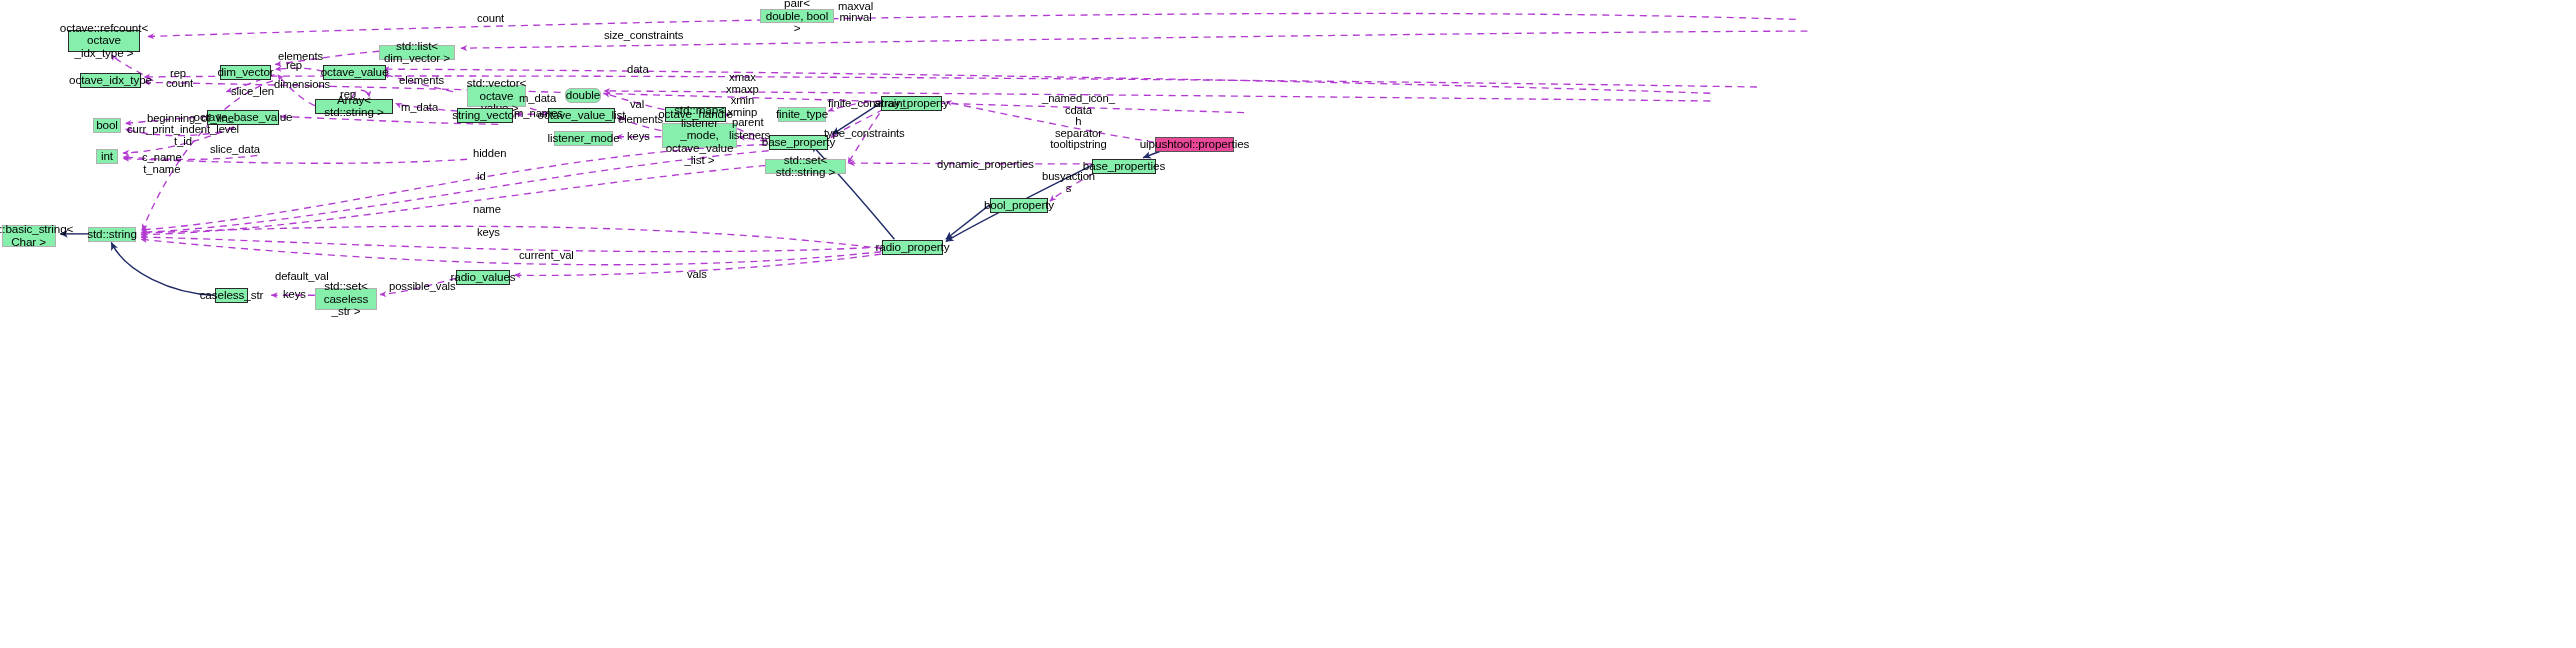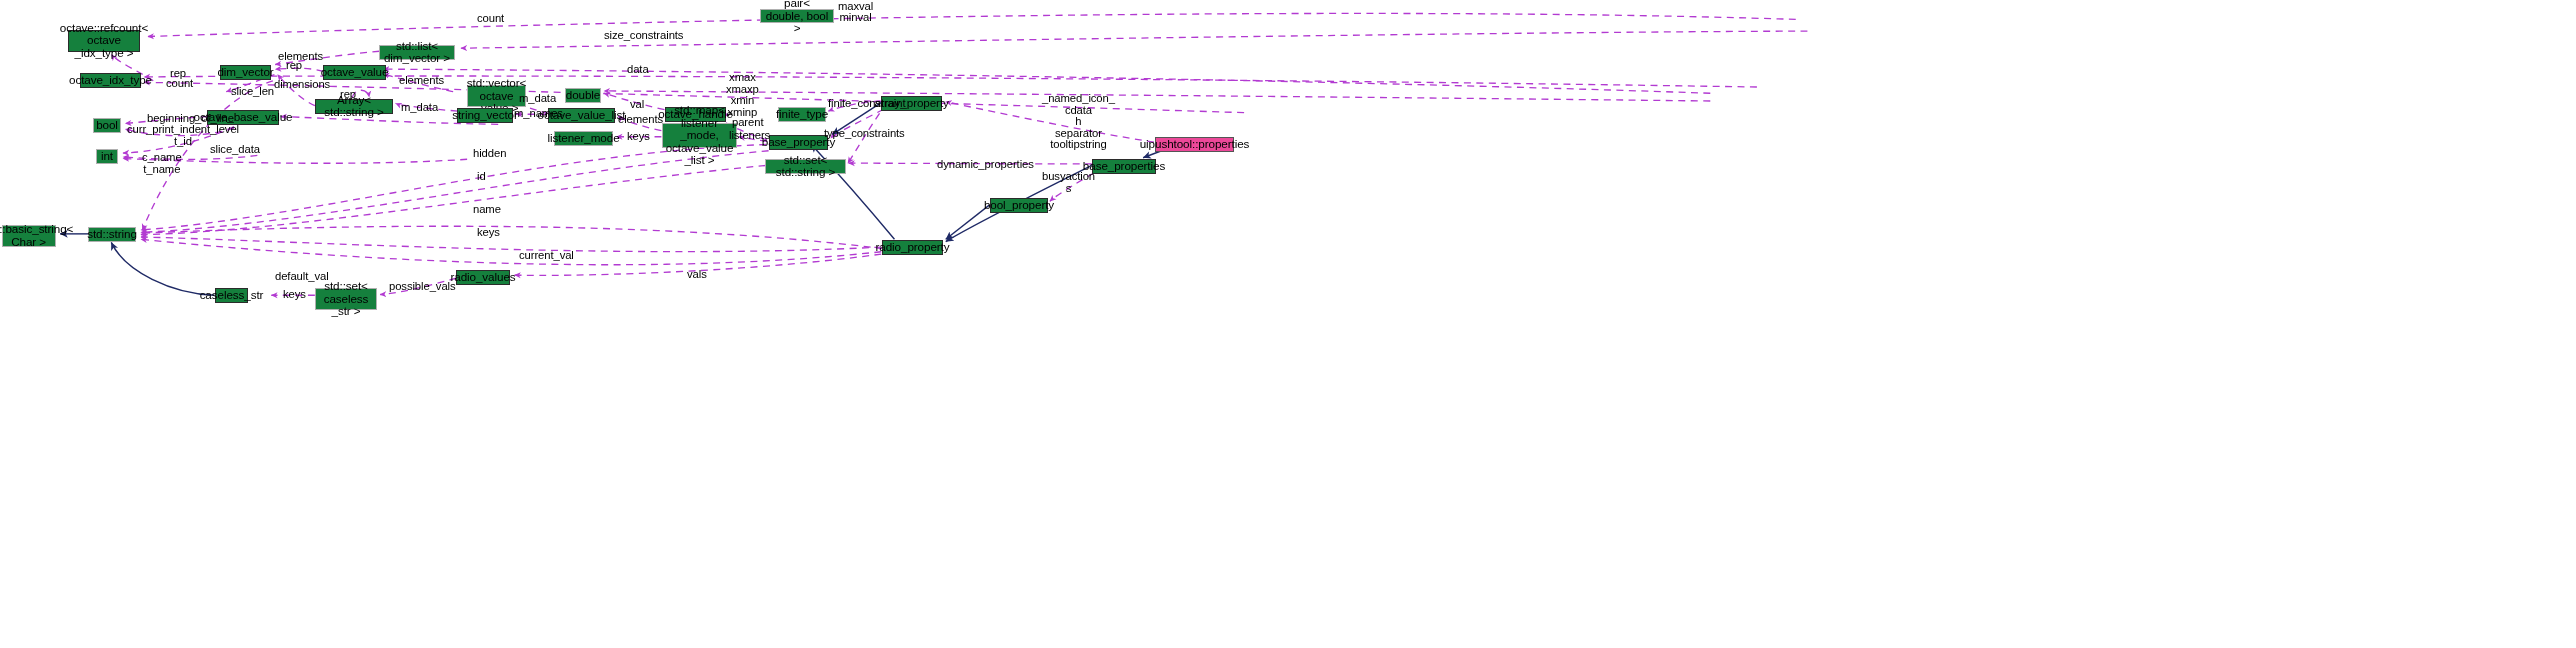--- a/index.html
+++ b/index.html
@@ -22,21 +22,21 @@
     height: 648px;
     pointer-events: none;
   }
   .node {
     position: absolute;
     box-sizing: border-box;
     display: flex;
     align-items: center;
     justify-content: center;
     text-align: center;
-    background: #15803d;
+    background: #86efac;
     color: #000000;
     font-size: 11.7px;
     line-height: 1.08;
     padding: 0.8px 3.1px;
     white-space: pre-line;
     letter-spacing: -0.1px;
   }
   
   .node.solid {
     border: 1.2px solid #2b2b2b;
@@ -199,21 +199,21 @@
       <div class="node light" style="left: 315px; top: 288px; width: 62px; height: 22px;">std::set&lt; caseless
 _str &gt;</div>
       <div class="node solid" style="left: 323px; top: 65px; width: 63px; height: 14.8px;">octave_value</div>
       <div class="node light" style="left: 379px; top: 45px; width: 76px; height: 14.8px;">std::list&lt; dim_vector &gt;</div>
       <div class="node light" style="left: 467px; top: 85px; width: 59px; height: 22px;">std::vector&lt; octave
 _value &gt;</div>
       <div class="node solid" style="left: 457px; top: 108px; width: 56px; height: 14.8px;">string_vector</div>
       <div class="node solid" style="left: 456px; top: 270px; width: 54px; height: 14.8px;">radio_values</div>
       <div class="node solid" style="left: 548px; top: 108px; width: 67px; height: 14.8px;">octave_value_list</div>
       <div class="node light" style="left: 554px; top: 131px; width: 59px; height: 14.8px;">listener_mode</div>
-      <div class="node light" style="left: 565px; top: 88px; width: 36px; height: 14.8px;">double</div>
+      <div class="node light" style="left: 565px; top: 88px; width: 36px; height: 14.8px; border-radius: 6px;">double</div>
       <div class="node solid" style="left: 665px; top: 107px; width: 61px; height: 14.8px;">octave_handle</div>
       <div class="node light" style="left: 662px; top: 123px; width: 75px; height: 25px;">std::map&lt; listener
 _mode, octave_value
 _list &gt;</div>
       <div class="node light" style="left: 765px; top: 159px; width: 81px; height: 14.8px;">std::set&lt; std::string &gt;</div>
       <div class="node light" style="left: 778px; top: 107px; width: 48px; height: 14.8px;">finite_type</div>
       <div class="node solid" style="left: 769px; top: 135px; width: 59px; height: 14.8px;">base_property</div>
       <div class="node light" style="left: 760px; top: 8.6px; width: 74px; height: 14.8px;">pair&lt; double, bool &gt;</div>
       <div class="node solid" style="left: 881px; top: 96px; width: 61px; height: 14.8px;">array_property</div>
       <div class="node solid" style="left: 882px; top: 240px; width: 61px; height: 14.8px;">radio_property</div>

